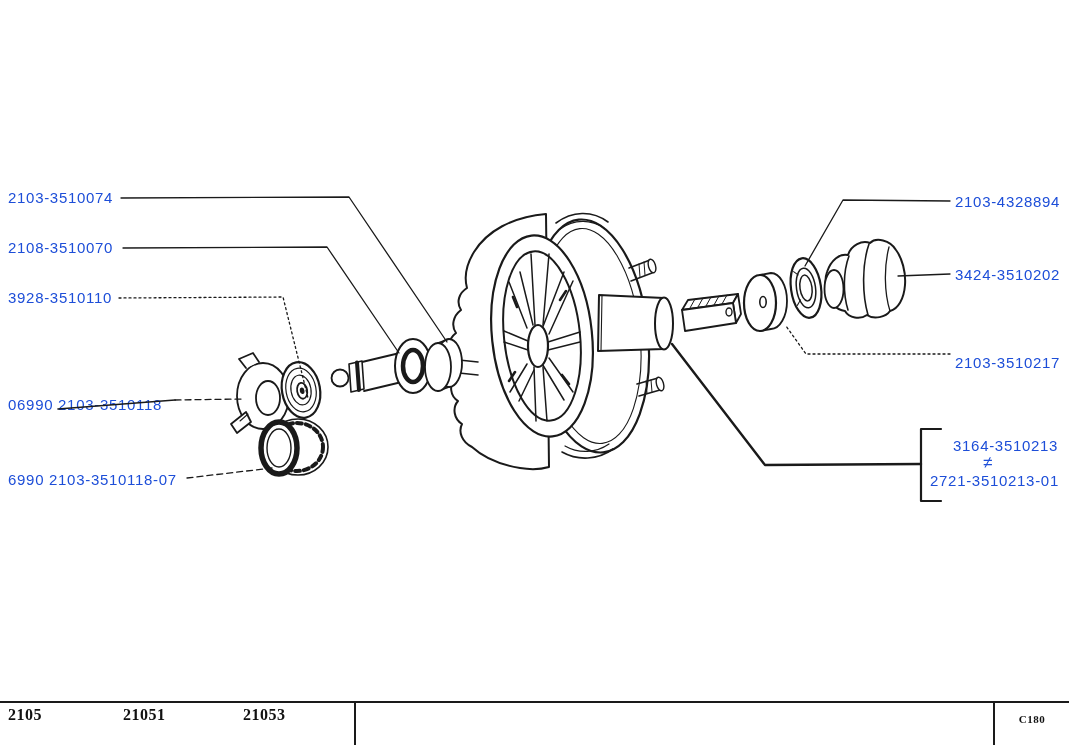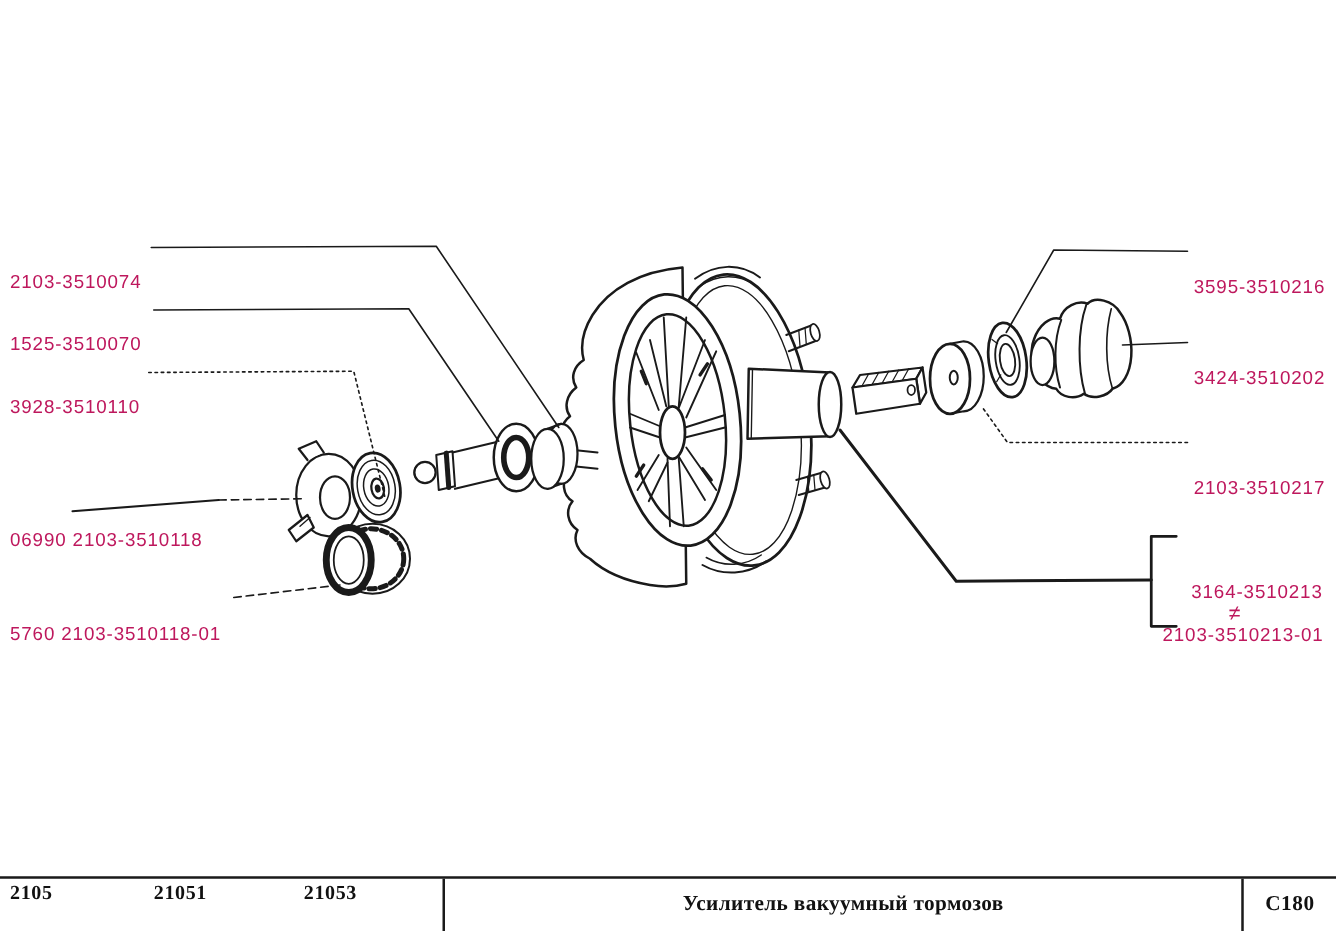--- a/index.html
+++ b/index.html
@@ -3,21 +3,21 @@
 <meta charset="utf-8">
 <style>
   html,body{margin:0;padding:0;background:#e8e8e8;}
   #page{
     position:relative;width:1069px;height:745px;background:#ffffff;
     overflow:hidden;font-family:"Liberation Sans",sans-serif;color:#1a1a1a;
   }
   
   .pn{
     position:absolute;height:18px;line-height:18px;white-space:nowrap;
-    font-size:15px;letter-spacing:0.7px;color:#be185d;margin-top:28px;
+    font-size:15px;letter-spacing:0.7px;color:#1d4ed8;
   }
   .pn.sym{font-size:17px;letter-spacing:0;}
   
   #drawing{position:absolute;left:0;top:0;z-index:2;pointer-events:none;}
   .labels{position:absolute;left:0;top:0;z-index:1;}
   
   #footer{
     position:absolute;left:0;top:701px;width:1069px;height:44px;
     border-top:2px solid #1a1a1a;background:#ffffff;z-index:3;
     font-family:"Liberation Serif",serif;font-weight:bold;color:#111;
@@ -25,42 +25,42 @@
   .fdiv{position:absolute;top:0;width:2px;height:44px;background:#1a1a1a;}
   .fdiv.d1{left:354px;} .fdiv.d2{left:993px;}
   .model{position:absolute;top:3px;font-size:16px;letter-spacing:0.5px;}
   .model.m1{left:8px;} .model.m2{left:123px;} .model.m3{left:243px;}
   #f-title{
     position:absolute;left:356px;top:10px;width:637px;text-align:center;
     font-size:17px;letter-spacing:0.3px;
   }
   #f-code{
     position:absolute;left:995px;top:10px;width:74px;text-align:center;
-    font-size:17px;letter-spacing:0.5px;
+    font-size:11px;letter-spacing:0.5px;
   }
 </style>
 </head>
 <body>
 
 <div id="page">
 
   <div class="labels">
     <div class="pn" style="left:8px;top:189px">2103-3510074</div>
-    <div class="pn" style="left:8px;top:239px">1525-3510070</div>
+    <div class="pn" style="left:8px;top:239px">2108-3510070</div>
     <div class="pn" style="left:8px;top:289px">3928-3510110</div>
     <div class="pn" style="left:8px;top:396px">06990 2103-3510118</div>
-    <div class="pn" style="left:8px;top:471px">5760 2103-3510118-01</div>
-
-    <div class="pn" style="left:955px;top:193px">3595-3510216</div>
+    <div class="pn" style="left:8px;top:471px">6990 2103-3510118-07</div>
+
+    <div class="pn" style="left:955px;top:193px">2103-4328894</div>
     <div class="pn" style="left:955px;top:266px">3424-3510202</div>
     <div class="pn" style="left:955px;top:354px">2103-3510217</div>
 
     <div class="pn" style="left:953px;top:437px">3164-3510213</div>
     <div class="pn sym" style="left:983px;top:454px">≠</div>
-    <div class="pn" style="left:930px;top:472px">2103-3510213-01</div>
+    <div class="pn" style="left:930px;top:472px">2721-3510213-01</div>
   </div>
 
   <div id="drawing">
   <svg width="1069" height="701" viewBox="0 0 1069 701" fill="none" stroke="#1a1a1a" stroke-linecap="round" stroke-linejoin="round">
 
     <g>
 
       <ellipse cx="591" cy="336" rx="57" ry="117" transform="rotate(-6 591 336)" stroke-width="2.2" fill="#ffffff"></ellipse>
       <ellipse cx="591" cy="336" rx="49" ry="108" transform="rotate(-6 591 336)" stroke-width="1.1"></ellipse>
 
@@ -201,18 +201,17 @@
       <path d="M 941,429 L 921,429 L 921,501 L 941,501" stroke-width="2.2"></path>
     </g>
   </svg>
   </div>
 
   <div id="footer">
     <span class="model m1">2105</span>
     <span class="model m2">21051</span>
     <span class="model m3">21053</span>
     <div class="fdiv d1"></div>
-    <div id="f-title">Усилитель вакуумный тормозов</div>
     <div class="fdiv d2"></div>
     <div id="f-code">C180</div>
   </div>
 
 </div>
 
 </body></html>

